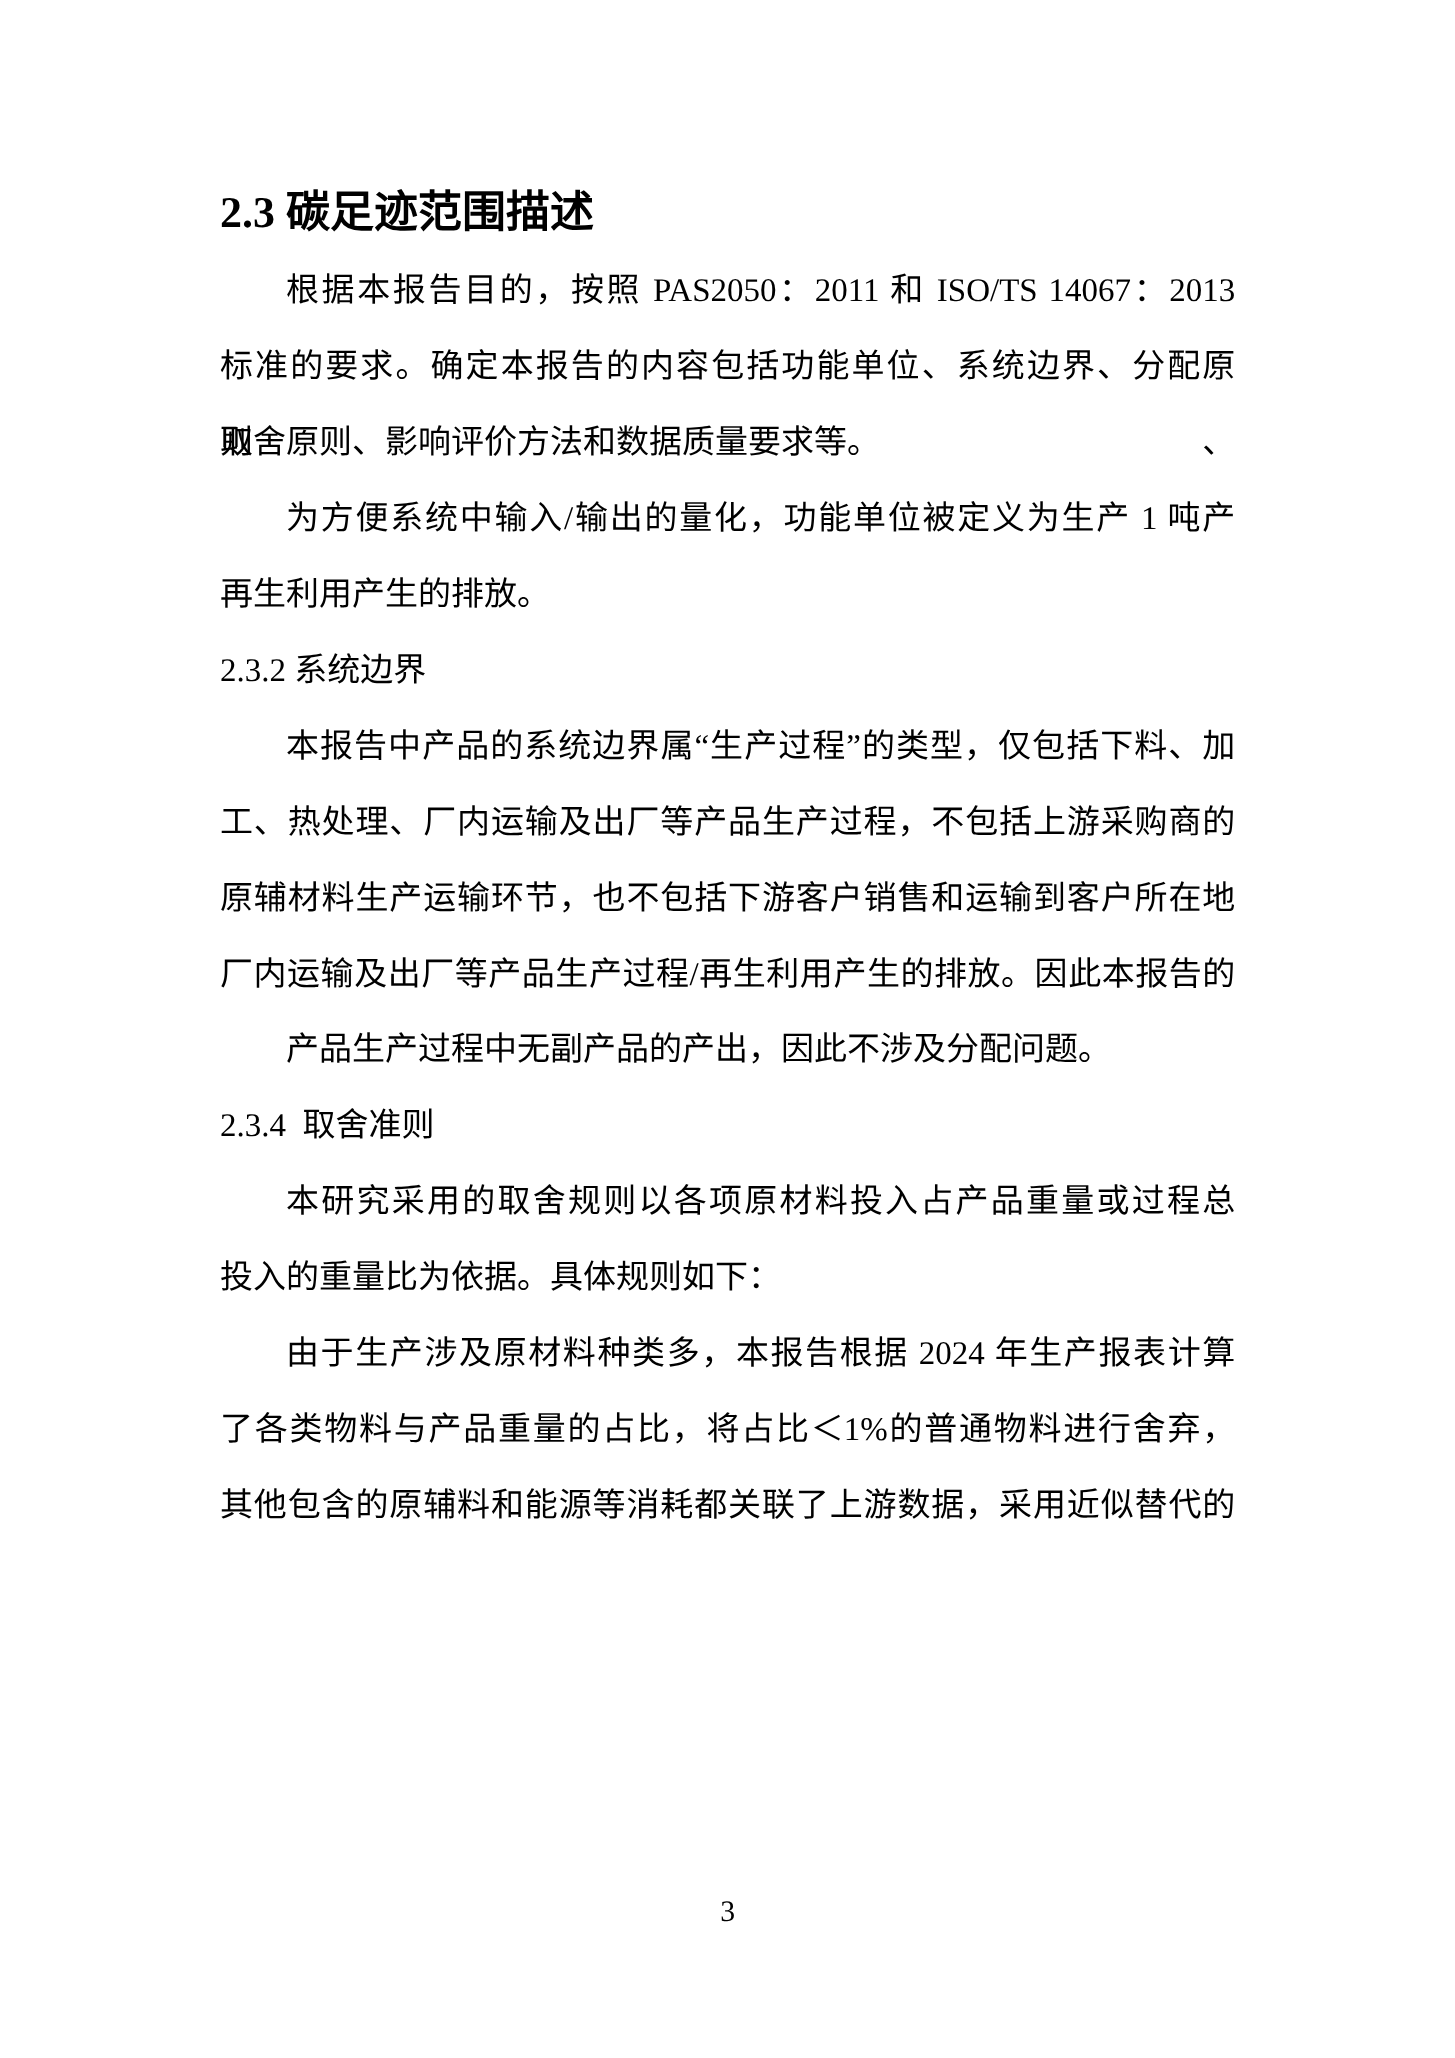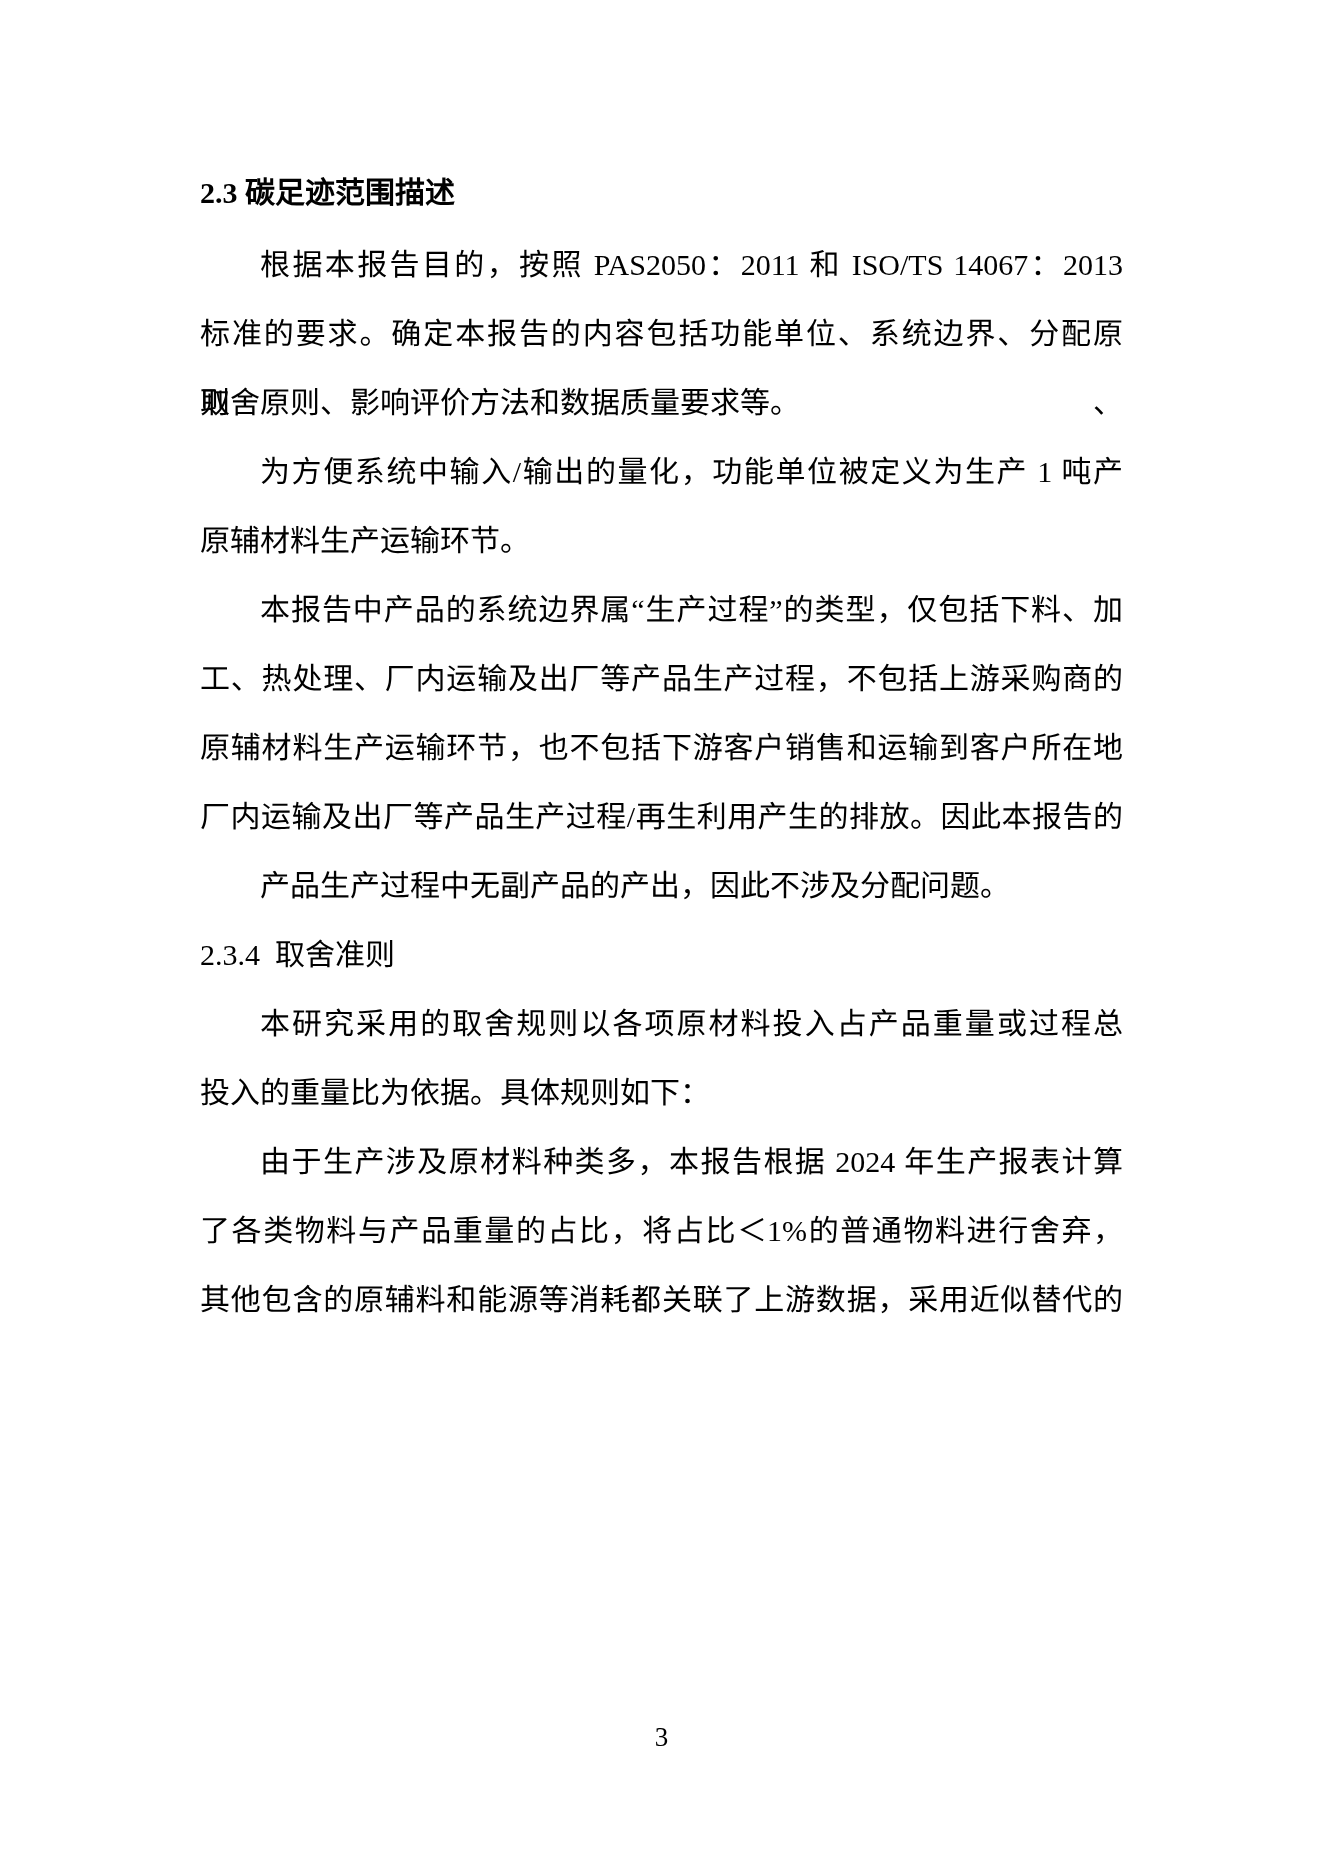--- a/index.html
+++ b/index.html
@@ -18,21 +18,21 @@
   }
   .content {
     position: absolute;
     left: 200px;
     top: 155px;
     width: 923px;
   }
   .heading {
     height: 75px;
     line-height: 75px;
-    font-size: 30px;
+    font-size: 40px;
     font-weight: bold;
     margin: 0;
     white-space: pre-wrap;
   }
   .line {
     height: 69px;
     line-height: 69px;
     font-size: 30px;
     white-space: pre-wrap;
     text-align: left;
@@ -59,21 +59,22 @@
 </head>
 <body>
 
 <div class="page">
   <div class="content">
     <h1 class="heading">2.3 碳足迹范围描述</h1>
     <div class="line ind j">根据本报告目的，按照 PAS2050：2011 和 ISO/TS 14067：2013</div>
     <div class="line j">标准的要求。确定本报告的内容包括功能单位、系统边界、分配原则、</div>
     <div class="line">取舍原则、影响评价方法和数据质量要求等。</div>
     <div class="line ind j">为方便系统中输入/输出的量化，功能单位被定义为生产 1 吨产</div>
-    <div class="line">原辅材料生产运输环节。</div>
+    <div class="line">再生利用产生的排放。</div>
+    <div class="line">2.3.2 系统边界</div>
     <div class="line ind j">本报告中产品的系统边界属“生产过程”的类型，仅包括下料、加</div>
     <div class="line j">工、热处理、厂内运输及出厂等产品生产过程，不包括上游采购商的</div>
     <div class="line j">原辅材料生产运输环节，也不包括下游客户销售和运输到客户所在地</div>
     <div class="line j">厂内运输及出厂等产品生产过程/再生利用产生的排放。因此本报告的</div>
     <div class="line ind">产品生产过程中无副产品的产出，因此不涉及分配问题。</div>
     <div class="line">2.3.4  取舍准则</div>
     <div class="line ind j">本研究采用的取舍规则以各项原材料投入占产品重量或过程总</div>
     <div class="line">投入的重量比为依据。具体规则如下：</div>
     <div class="line ind j">由于生产涉及原材料种类多，本报告根据 2024 年生产报表计算</div>
     <div class="line j">了各类物料与产品重量的占比，将占比＜1%的普通物料进行舍弃，</div>

